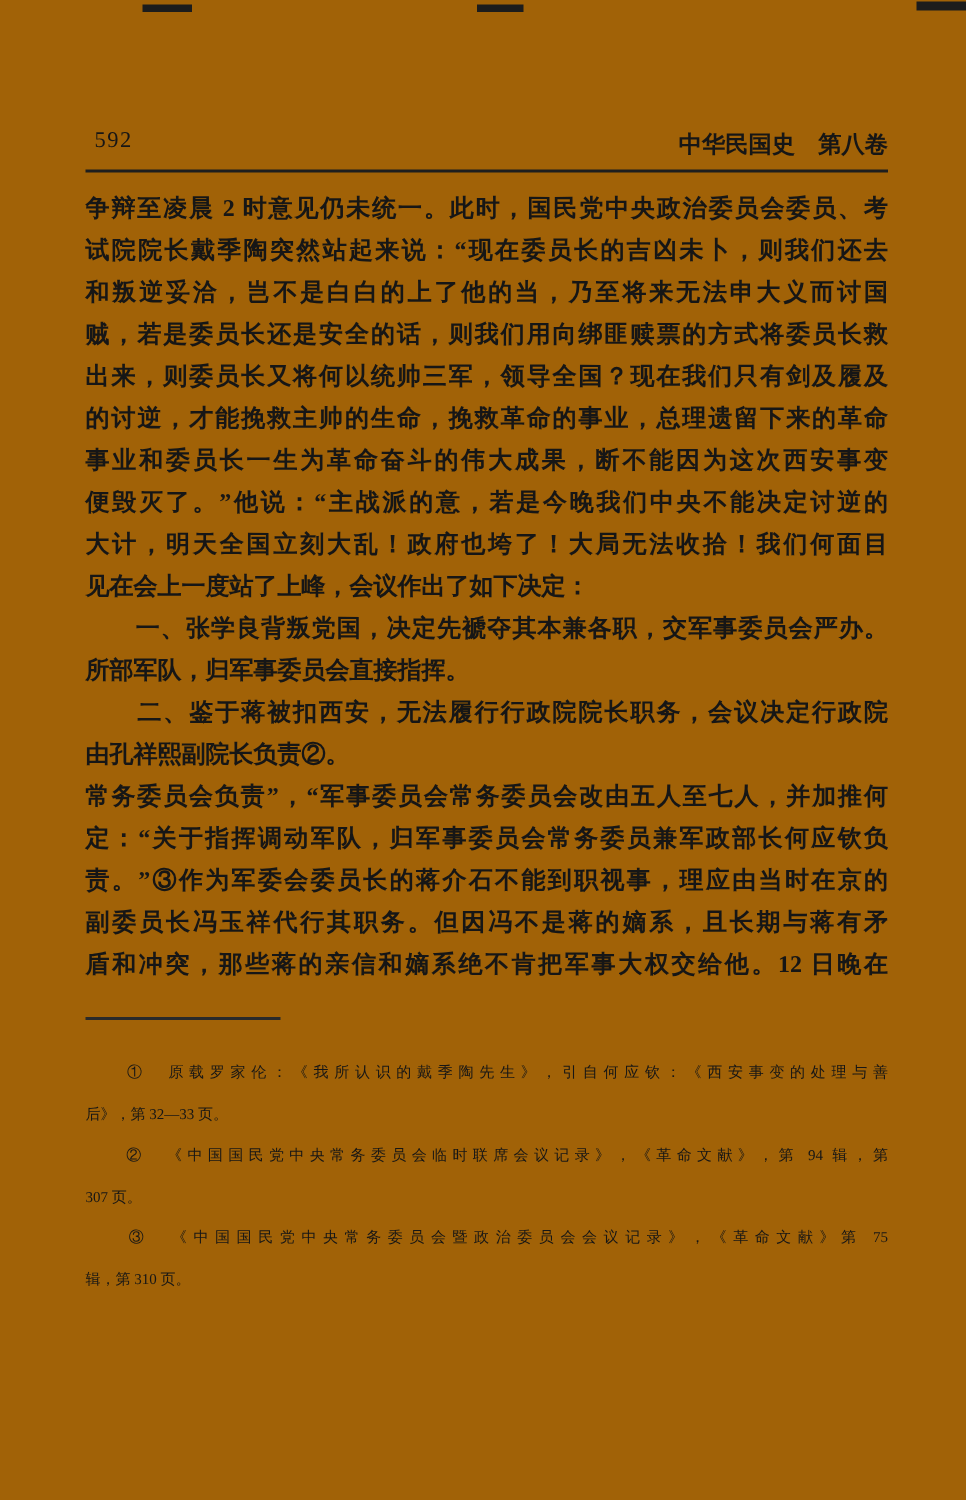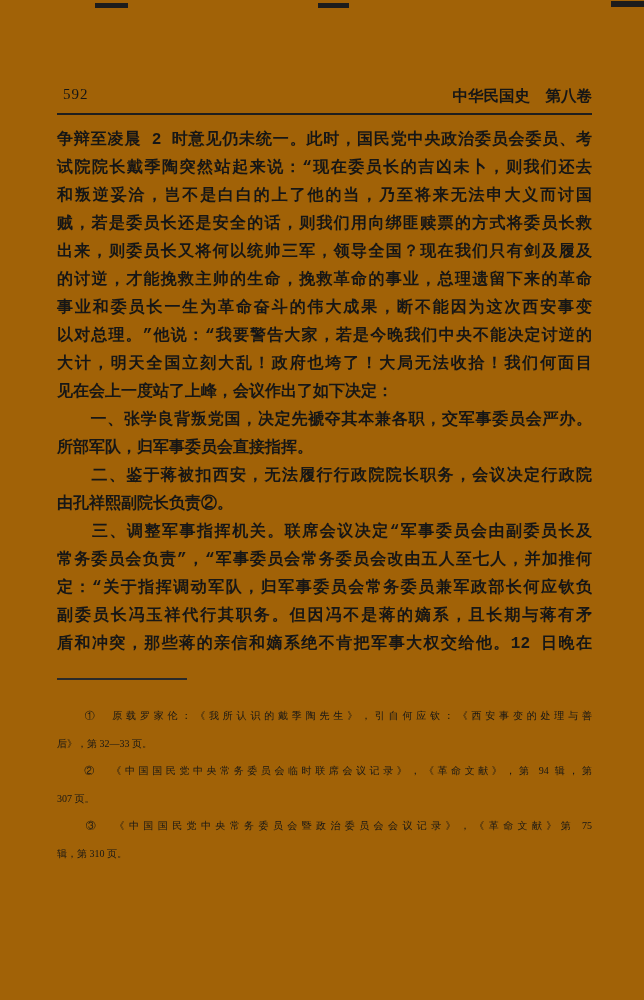--- a/index.html
+++ b/index.html
@@ -41,21 +41,20 @@
     margin-top:5px;
     border-top:2px solid #1e1e1e;
     height:0;
   }
 
   .body-text {
     margin-top:11px;
     font-size:16px;
     font-weight:600;
     line-height:28px;
-    font-family:Liberation Mono, monospace;
   }
   .line { text-align:justify; }
   .line.fill { text-align-last:justify; }
 
   .footnote-rule {
     margin-top:20px;
     width:130px;
     border-top:2px solid #2a2a2a;
     height:0;
   }
@@ -85,30 +84,30 @@
     <div class="head-rule"></div>
 
     <div class="body-text" id="body-text">
         <div class="line fill">争辩至凌晨 2 时意见仍未统一。此时，国民党中央政治委员会委员、考</div>
         <div class="line fill">试院院长戴季陶突然站起来说：“现在委员长的吉凶未卜，则我们还去</div>
         <div class="line fill">和叛逆妥洽，岂不是白白的上了他的当，乃至将来无法申大义而讨国</div>
         <div class="line fill">贼，若是委员长还是安全的话，则我们用向绑匪赎票的方式将委员长救</div>
         <div class="line fill">出来，则委员长又将何以统帅三军，领导全国？现在我们只有剑及履及</div>
         <div class="line fill">的讨逆，才能挽救主帅的生命，挽救革命的事业，总理遗留下来的革命</div>
         <div class="line fill">事业和委员长一生为革命奋斗的伟大成果，断不能因为这次西安事变</div>
-        <div class="line fill">以对总理。”他说：“我要警告大家，若是今晚我们中央不能决定讨逆的</div>
+        <div class="line fill">便毁灭了。”他说：“主战派的意，若是今晚我们中央不能决定讨逆的</div>
         <div class="line fill">大计，明天全国立刻大乱！政府也垮了！大局无法收拾！我们何面目</div>
         <div class="line">见在会上一度站了上峰，会议作出了如下决定：</div>
         <div class="line fill">　　一、张学良背叛党国，决定先褫夺其本兼各职，交军事委员会严办。</div>
         <div class="line">所部军队，归军事委员会直接指挥。</div>
         <div class="line fill">　　二、鉴于蒋被扣西安，无法履行行政院院长职务，会议决定行政院</div>
         <div class="line">由孔祥熙副院长负责②。</div>
-        <div class="line fill">　　三、调整军事指挥机关。联席会议决定“军事委员会由副委员长及</div>
         <div class="line fill">常务委员会负责”，“军事委员会常务委员会改由五人至七人，并加推何</div>
         <div class="line fill">定：“关于指挥调动军队，归军事委员会常务委员兼军政部长何应钦负</div>
+        <div class="line fill">责。”③作为军委会委员长的蒋介石不能到职视事，理应由当时在京的</div>
         <div class="line fill">副委员长冯玉祥代行其职务。但因冯不是蒋的嫡系，且长期与蒋有矛</div>
         <div class="line fill">盾和冲突，那些蒋的亲信和嫡系绝不肯把军事大权交给他。12 日晚在</div>
       </div>
 
     <div class="footnote-rule"></div>
 
     <div class="footnotes" id="footnotes">
         <div class="line fill">　　①　原载罗家伦：《我所认识的戴季陶先生》，引自何应钦：《西安事变的处理与善</div>
         <div class="line">后》，第 32—33 页。</div>
         <div class="line fill">　　②　《中国国民党中央常务委员会临时联席会议记录》，《革命文献》，第 94 辑，第</div>

